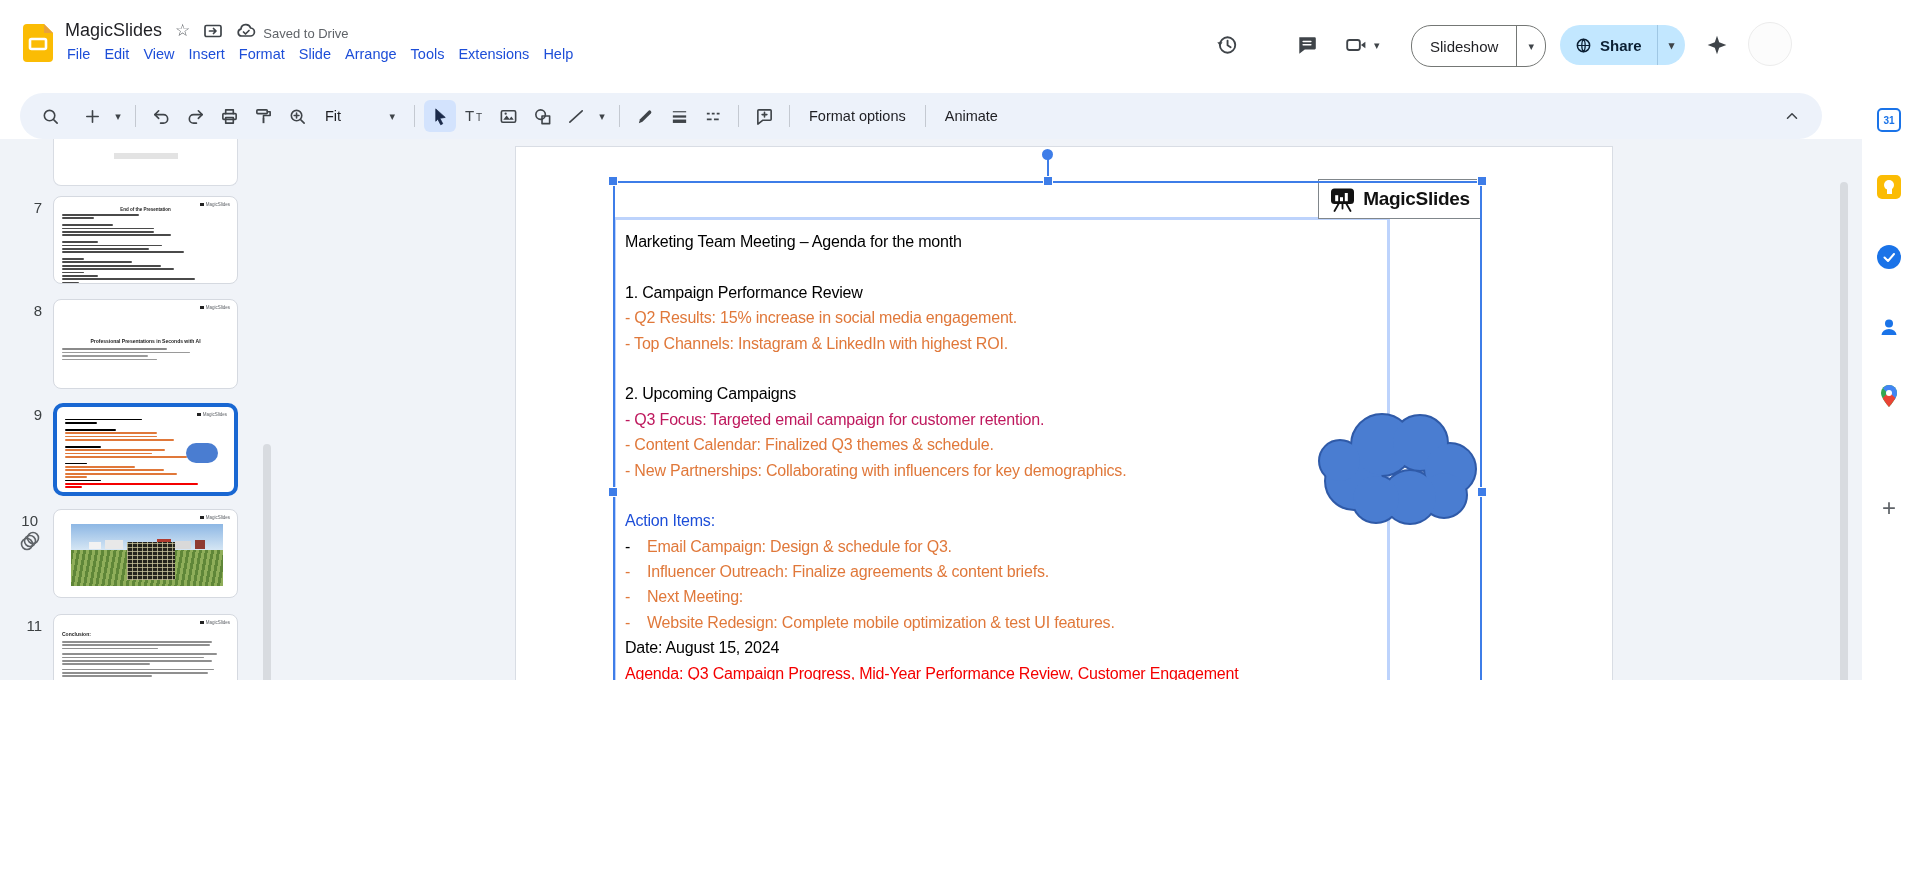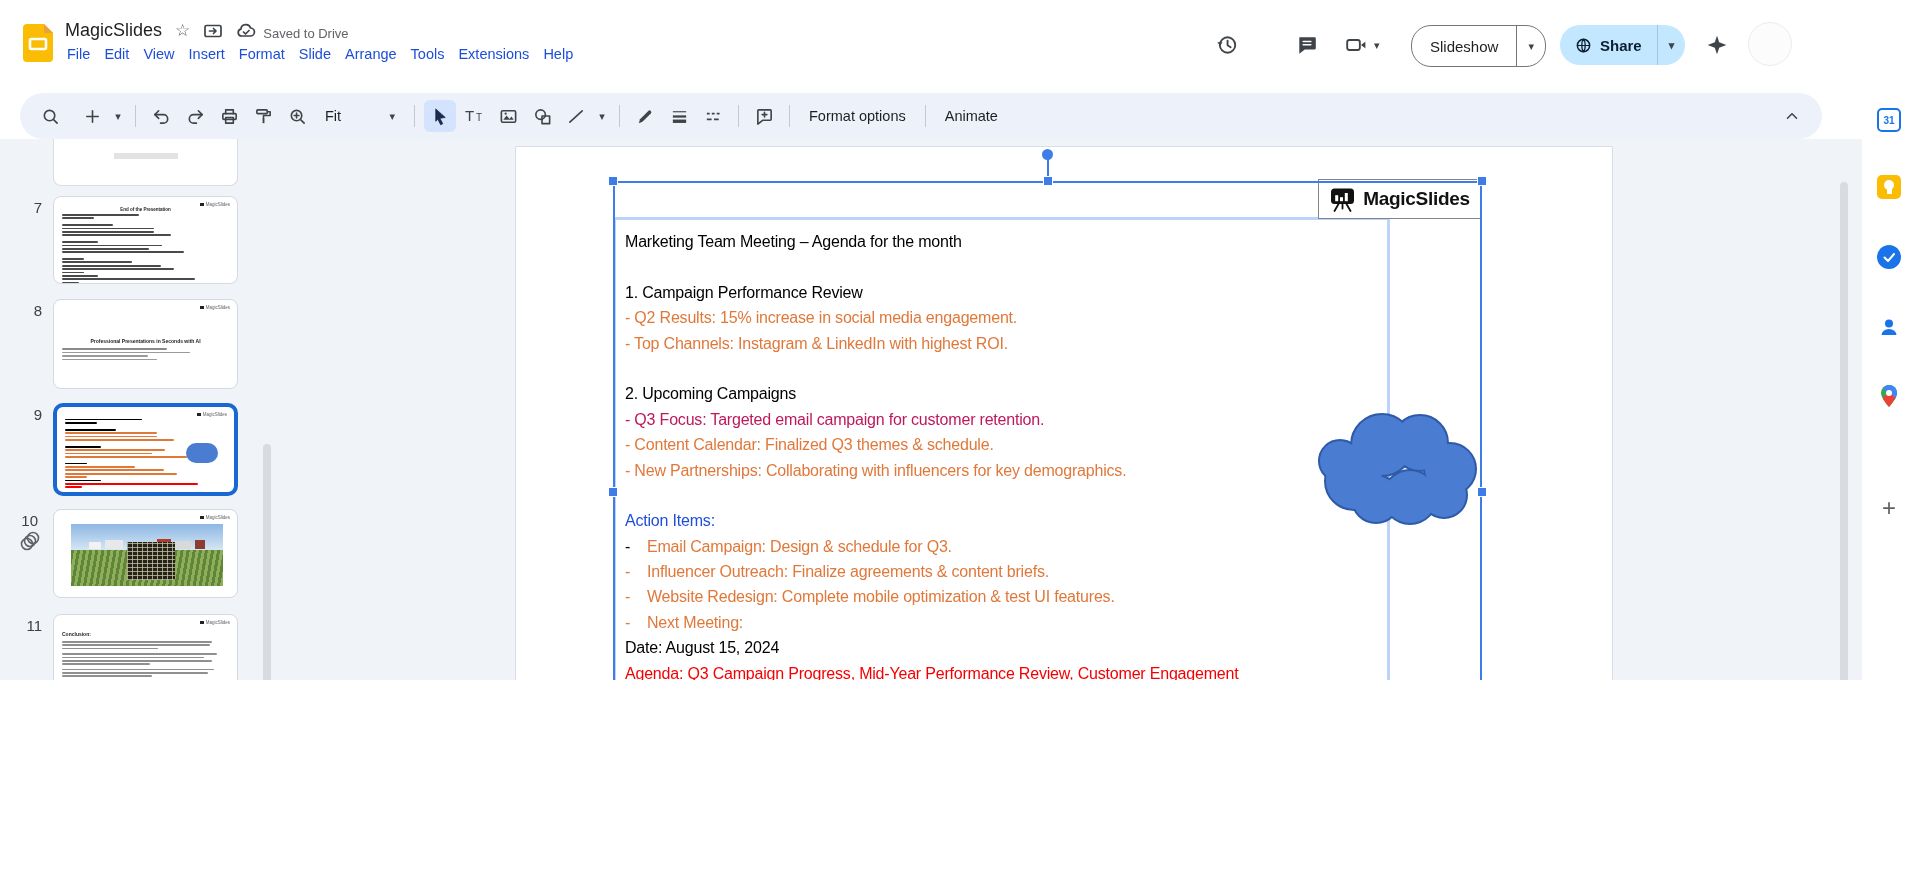--- a/index.html
+++ b/index.html
@@ -421,22 +421,22 @@
       <div class="ln" style="color: rgb(224, 120, 58);">- Top Channels: Instagram &amp; LinkedIn with highest ROI.</div>
       <div class="ln" style="color: rgb(0, 0, 0);"></div>
       <div class="ln" style="color: rgb(0, 0, 0);">2. Upcoming Campaigns</div>
       <div class="ln" style="color: #be185d;">- Q3 Focus: Targeted email campaign for customer retention.</div>
       <div class="ln" style="color: rgb(224, 120, 58);">- Content Calendar: Finalized Q3 themes &amp; schedule.</div>
       <div class="ln" style="color: rgb(224, 120, 58);">- New Partnerships: Collaborating with influencers for key demographics.</div>
       <div class="ln" style="color: rgb(0, 0, 0);"></div>
       <div class="ln" style="color: #1d4ed8;">Action Items:</div>
       <div class="ln"><span class="dash" style="color: rgb(0, 0, 0);">-</span><span style="color: rgb(224, 120, 58);">Email Campaign: Design &amp; schedule for Q3.</span></div>
       <div class="ln"><span class="dash" style="color: rgb(224, 120, 58);">-</span><span style="color: rgb(224, 120, 58);">Influencer Outreach: Finalize agreements &amp; content briefs.</span></div>
+      <div class="ln"><span class="dash" style="color: rgb(224, 120, 58);">-</span><span style="color: rgb(224, 120, 58);">Next Meeting:</span></div>
       <div class="ln"><span class="dash" style="color: rgb(224, 120, 58);">-</span><span style="color: rgb(224, 120, 58);">Website Redesign: Complete mobile optimization &amp; test UI features.</span></div>
-      <div class="ln"><span class="dash" style="color: rgb(224, 120, 58);">-</span><span style="color: rgb(224, 120, 58);">Next Meeting:</span></div>
       <div class="ln" style="color: rgb(0, 0, 0);">Date: August 15, 2024</div>
       <div class="ln" style="color: rgb(244, 0, 0);">Agenda: Q3 Campaign Progress, Mid-Year Performance Review, Customer Engagement</div>
     </div>
 
   <div class="abs logobox">
     <svg width="26" height="25" viewBox="0 0 26 25">
       <rect x="1" y="1.5" width="23" height="15.5" rx="3.5" fill="#111"></rect>
       <rect x="5.2" y="8.2" width="3" height="6" fill="#fff"></rect>
       <rect x="10" y="10.2" width="3" height="4" fill="#fff"></rect>
       <rect x="14.8" y="6" width="3" height="8.2" fill="#fff"></rect>

